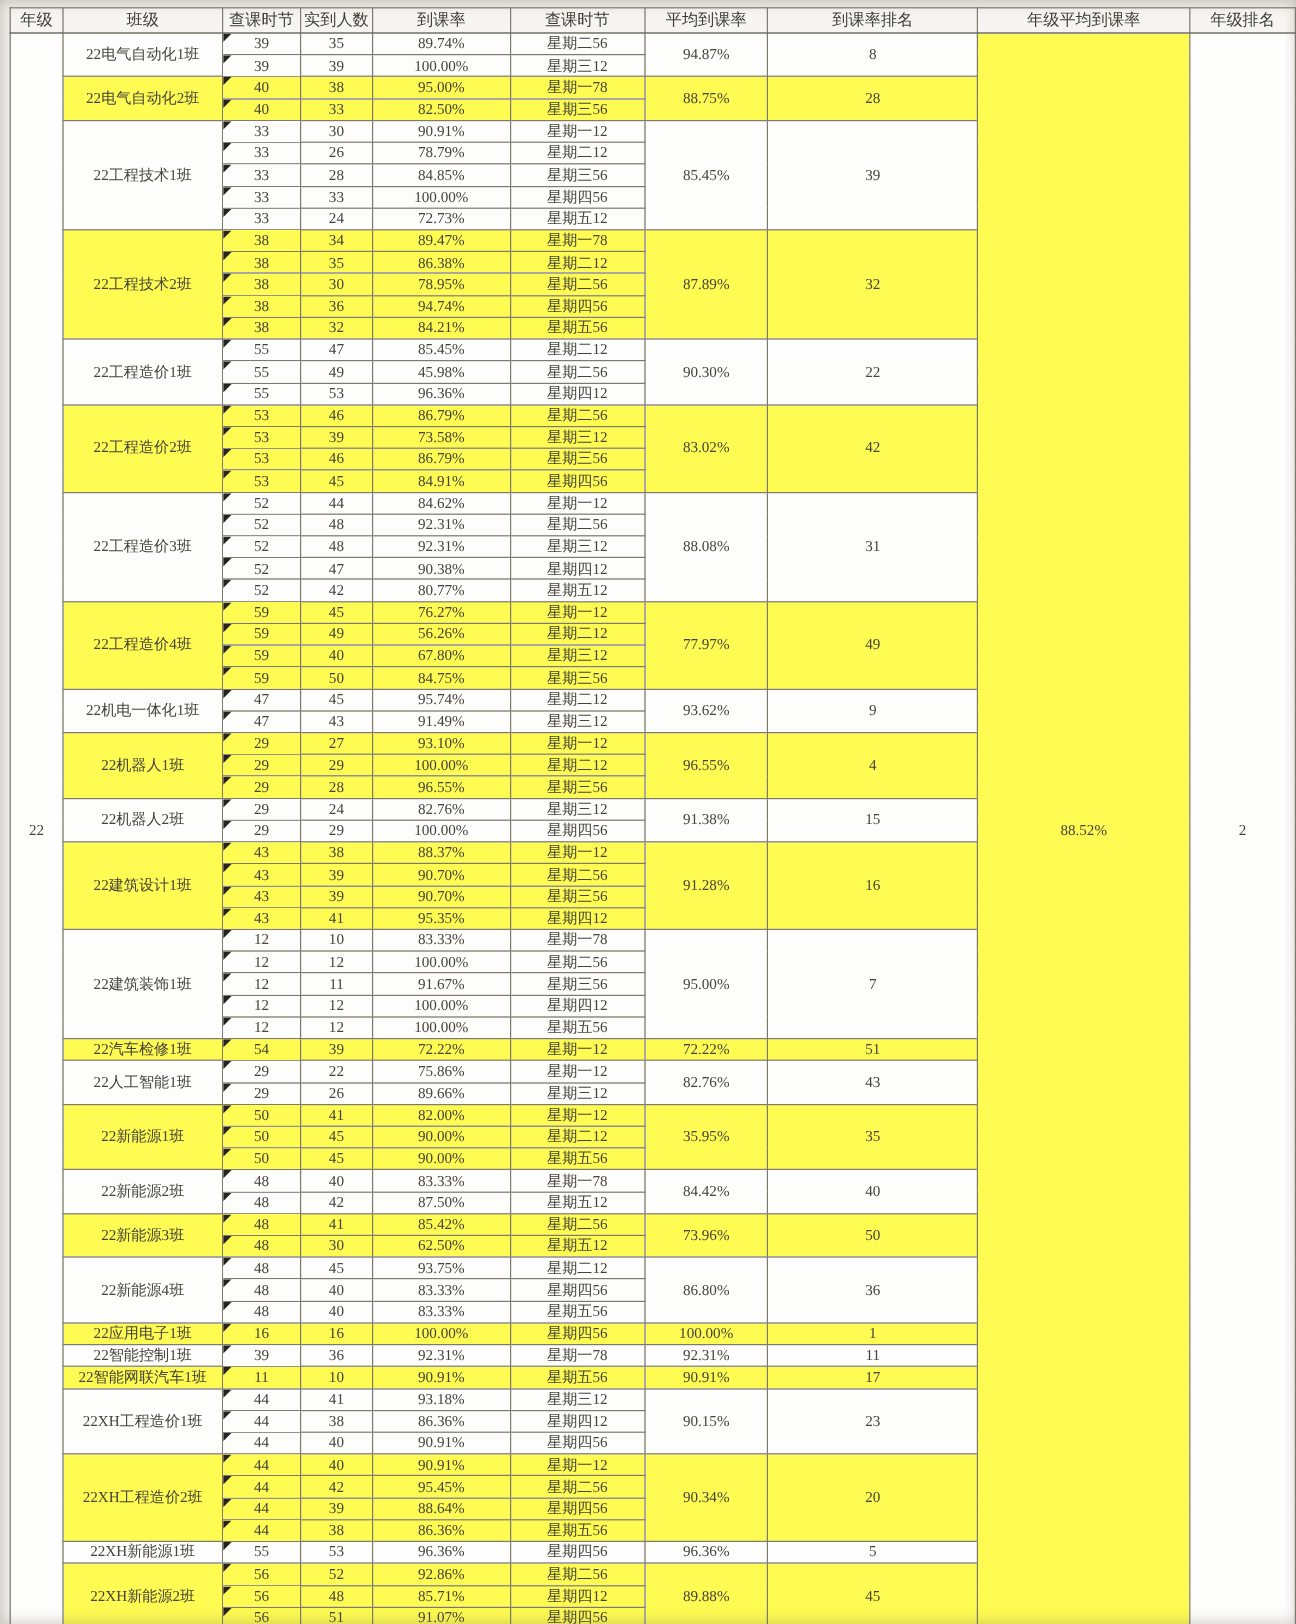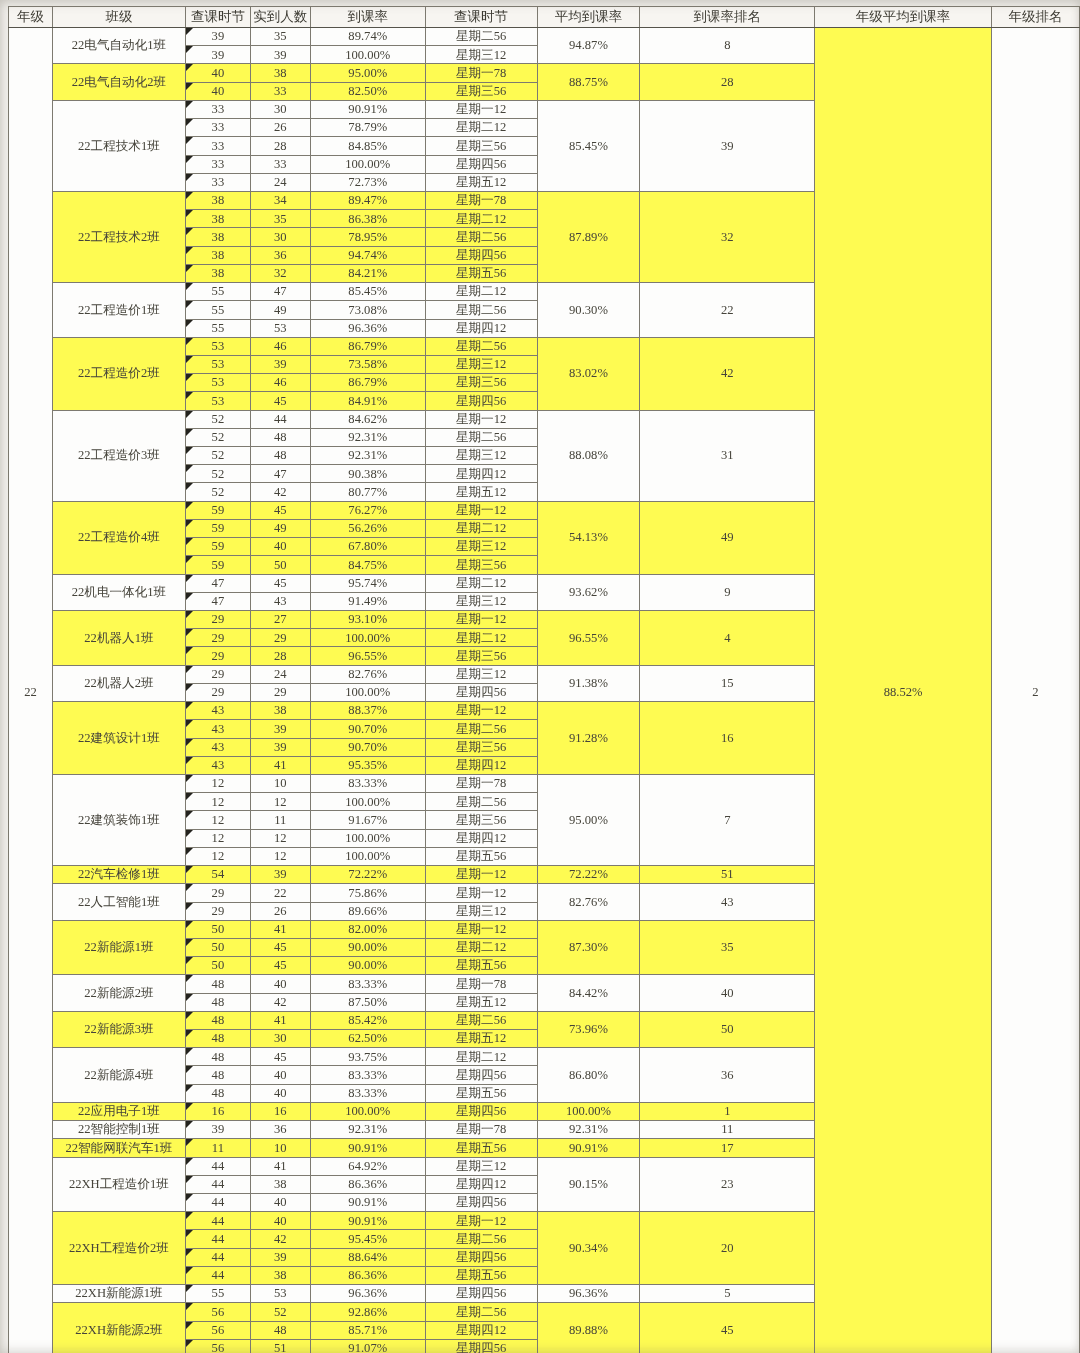--- a/index.html
+++ b/index.html
@@ -192,21 +192,21 @@
           <td class="wh cm">55</td>
           <td class="wh">47</td>
           <td class="wh">85.45%</td>
           <td class="wh">星期二12</td>
           <td class="wh" rowspan="3">90.30%</td>
           <td class="wh" rowspan="3">22</td>
         </tr>
         <tr>
           <td class="wh cm">55</td>
           <td class="wh">49</td>
-          <td class="wh">73.08%</td>
+          <td class="wh">45.98%</td>
           <td class="wh">星期二56</td>
         </tr>
         <tr>
           <td class="wh cm">55</td>
           <td class="wh">53</td>
           <td class="wh">96.36%</td>
           <td class="wh">星期四12</td>
         </tr>
         <tr class="gs">
           <td class="hl" rowspan="4">22工程造价2班</td>
@@ -267,21 +267,21 @@
           <td class="wh">42</td>
           <td class="wh">80.77%</td>
           <td class="wh">星期五12</td>
         </tr>
         <tr class="gs">
           <td class="hl" rowspan="4">22工程造价4班</td>
           <td class="hl cm">59</td>
           <td class="hl">45</td>
           <td class="hl">76.27%</td>
           <td class="hl">星期一12</td>
-          <td class="hl" rowspan="4">54.13%</td>
+          <td class="hl" rowspan="4">77.97%</td>
           <td class="hl" rowspan="4">49</td>
         </tr>
         <tr>
           <td class="hl cm">59</td>
           <td class="hl">49</td>
           <td class="hl">56.26%</td>
           <td class="hl">星期二12</td>
         </tr>
         <tr>
           <td class="hl cm">59</td>
@@ -429,21 +429,21 @@
           <td class="wh">26</td>
           <td class="wh">89.66%</td>
           <td class="wh">星期三12</td>
         </tr>
         <tr class="gs">
           <td class="hl" rowspan="3">22新能源1班</td>
           <td class="hl cm">50</td>
           <td class="hl">41</td>
           <td class="hl">82.00%</td>
           <td class="hl">星期一12</td>
-          <td class="hl" rowspan="3">87.30%</td>
+          <td class="hl" rowspan="3">35.95%</td>
           <td class="hl" rowspan="3">35</td>
         </tr>
         <tr>
           <td class="hl cm">50</td>
           <td class="hl">45</td>
           <td class="hl">90.00%</td>
           <td class="hl">星期二12</td>
         </tr>
         <tr>
           <td class="hl cm">50</td>
@@ -526,21 +526,21 @@
           <td class="hl">10</td>
           <td class="hl">90.91%</td>
           <td class="hl">星期五56</td>
           <td class="hl">90.91%</td>
           <td class="hl">17</td>
         </tr>
         <tr class="gs">
           <td class="wh" rowspan="3">22XH工程造价1班</td>
           <td class="wh cm">44</td>
           <td class="wh">41</td>
-          <td class="wh">64.92%</td>
+          <td class="wh">93.18%</td>
           <td class="wh">星期三12</td>
           <td class="wh" rowspan="3">90.15%</td>
           <td class="wh" rowspan="3">23</td>
         </tr>
         <tr>
           <td class="wh cm">44</td>
           <td class="wh">38</td>
           <td class="wh">86.36%</td>
           <td class="wh">星期四12</td>
         </tr>

